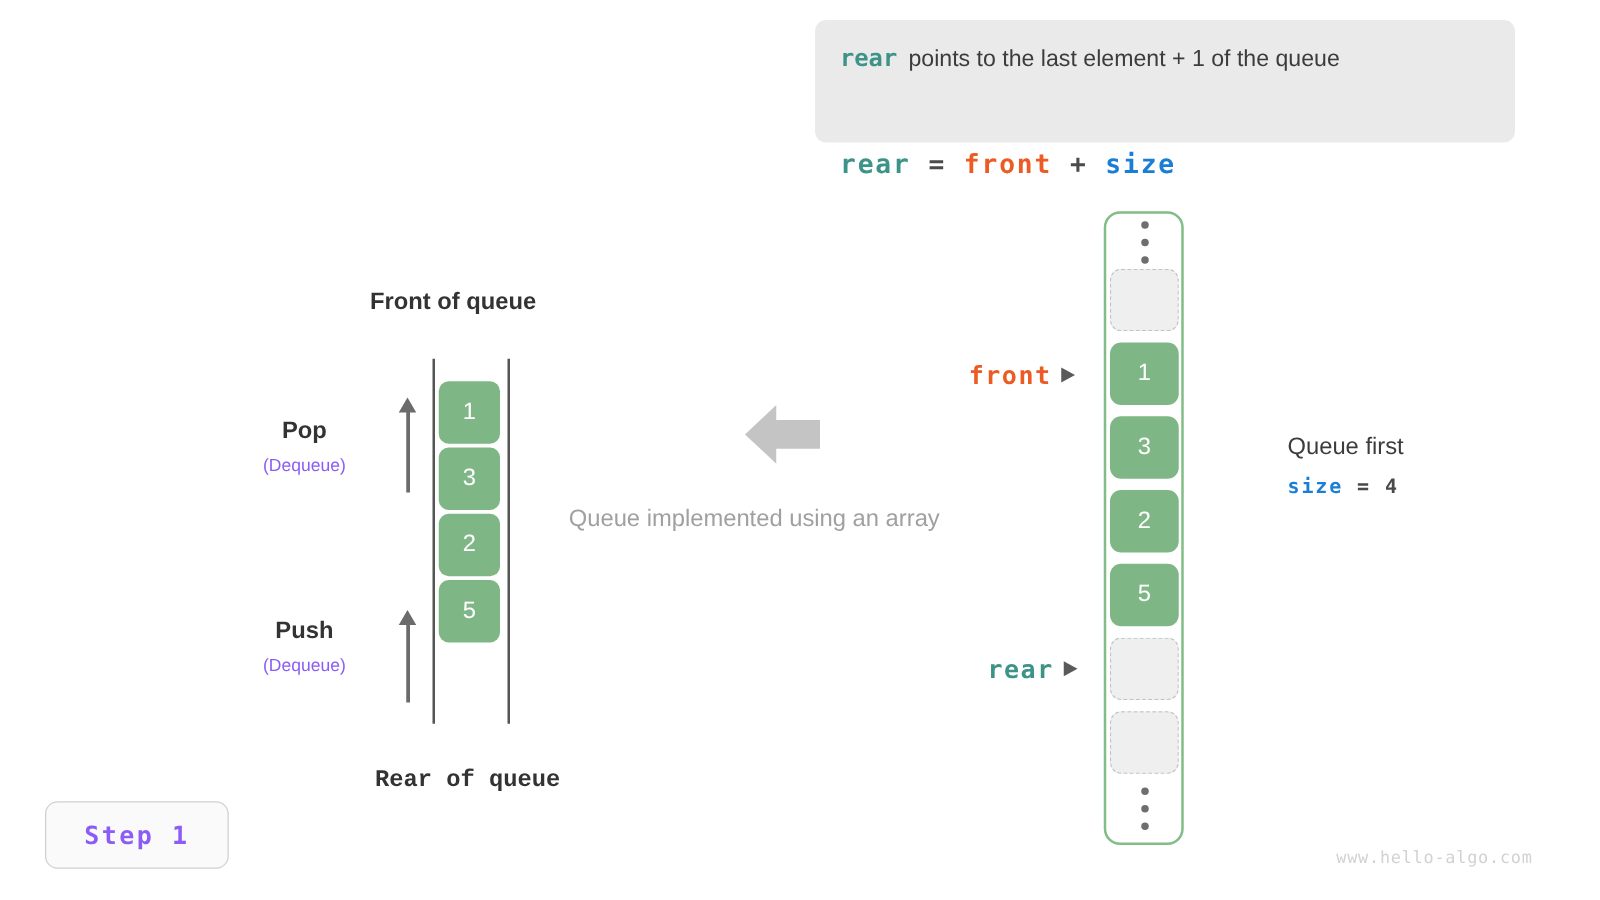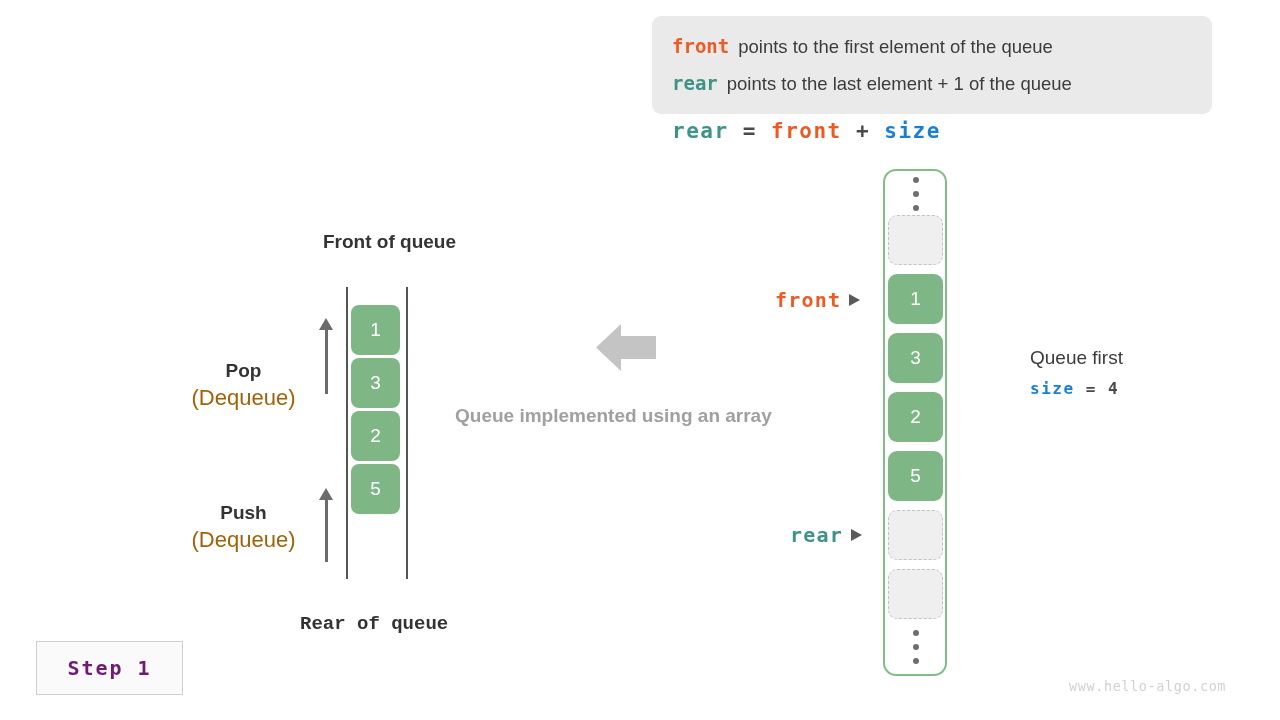--- a/index.html
+++ b/index.html
@@ -51,21 +51,20 @@
     letter-spacing: 1.5px;
     white-space: nowrap;
   }
   #formula .op { color: #4a4a4a; }
 
   
   #front-of-queue-label {
     left: 296px; top: 231px;
     font-size: 19px; font-weight: bold; color: #333333;
     white-space: nowrap;
-    margin-left: 27px;
   }
   #rear-of-queue-label {
     left: 300px; top: 613px;
     font-size: 19px; font-weight: bold; color: #333333;
     white-space: nowrap;
     font-family: Liberation Mono, monospace;
   }
   .rail {
     width: 2px;
     background: #555555;
@@ -109,39 +108,38 @@
   #pop-arrow  .shaft { top: 9px; height: 67px; }
   #push-arrow { left: 316px; top: 488px; height: 74px; }
   #push-arrow .shaft { top: 9px; height: 65px; }
 
   .op-label {
     text-align: center;
     white-space: nowrap;
     color: #333333;
   }
   .op-label .big {
-    font-size: 19px; font-weight: bold; display: block; line-height: 26px; margin-top: 26px;
+    font-size: 19px; font-weight: bold; display: block; line-height: 26px;
   }
   .op-label .small {
-    font-size: 22px; display: block; line-height: 28px; color: #a16207;
+    font-size: 14px; display: block; line-height: 28px; color: #8b5cf6;
   }
   #pop-label  { left: 181px; top: 332px; width: 125px; }
-  #push-label { left: 181px; top: 474px; width: 125px; }
+  #push-label { left: 181px; top: 492px; width: 125px; }
 
   
   #middle-arrow {
     left: 596px; top: 324px;
     width: 60px; height: 47px;
   }
   #caption {
     left: 455px; top: 405px;
     font-size: 19px;
     color: #a0a0a0;
     white-space: nowrap;
-    font-weight: bold;
   }
 
   
   #array-container {
     left: 883px;
     top: 169px;
     width: 64px;
     height: 507px;
     border: 2px solid #82bd88;
     border-radius: 13px;
@@ -208,45 +206,42 @@
   #queue-size-note .expr {
     font-size: 16px; line-height: 32px; letter-spacing: 1.5px; white-space: nowrap;
   }
   #queue-size-note .expr .op { color: #4a4a4a; }
 
   
   #step-badge {
     left: 36px; top: 641px;
     width: 145px; height: 52px;
     border: 1.5px solid #d0d0d0;
-    border-radius: 0;
+    border-radius: 10px;
     background: #fafafa;
     display: flex; align-items: center; justify-content: center;
-    color: #701a75;
+    color: #8b5cf6;
     font-size: 20px;
     letter-spacing: 2px;
   }
 
   
   #watermark {
     left: 1069px; top: 678px;
     font-family: "DejaVu Sans Mono", "Liberation Mono", monospace;
     font-size: 13.5px;
     color: #d2d2d2;
     letter-spacing: 0.6px;
     white-space: nowrap;
   }
 </style>
 </head>
 <body>
 
 <div class="abs" id="legend-box">
-  <div class="legend-line">
-    <span class="mono kw-front">front</span><span class="legend-txt">points to the first element of the queue</span>
-  </div>
   <div class="legend-line">
     <span class="mono kw-rear">rear</span><span class="legend-txt">points to the last element + 1 of the queue</span>
   </div>
 </div>
 
 <div class="abs mono" id="formula">
   <span class="kw-rear">rear</span>
   <span class="op">=</span>
   <span class="kw-front">front</span>
   <span class="op">+</span>

